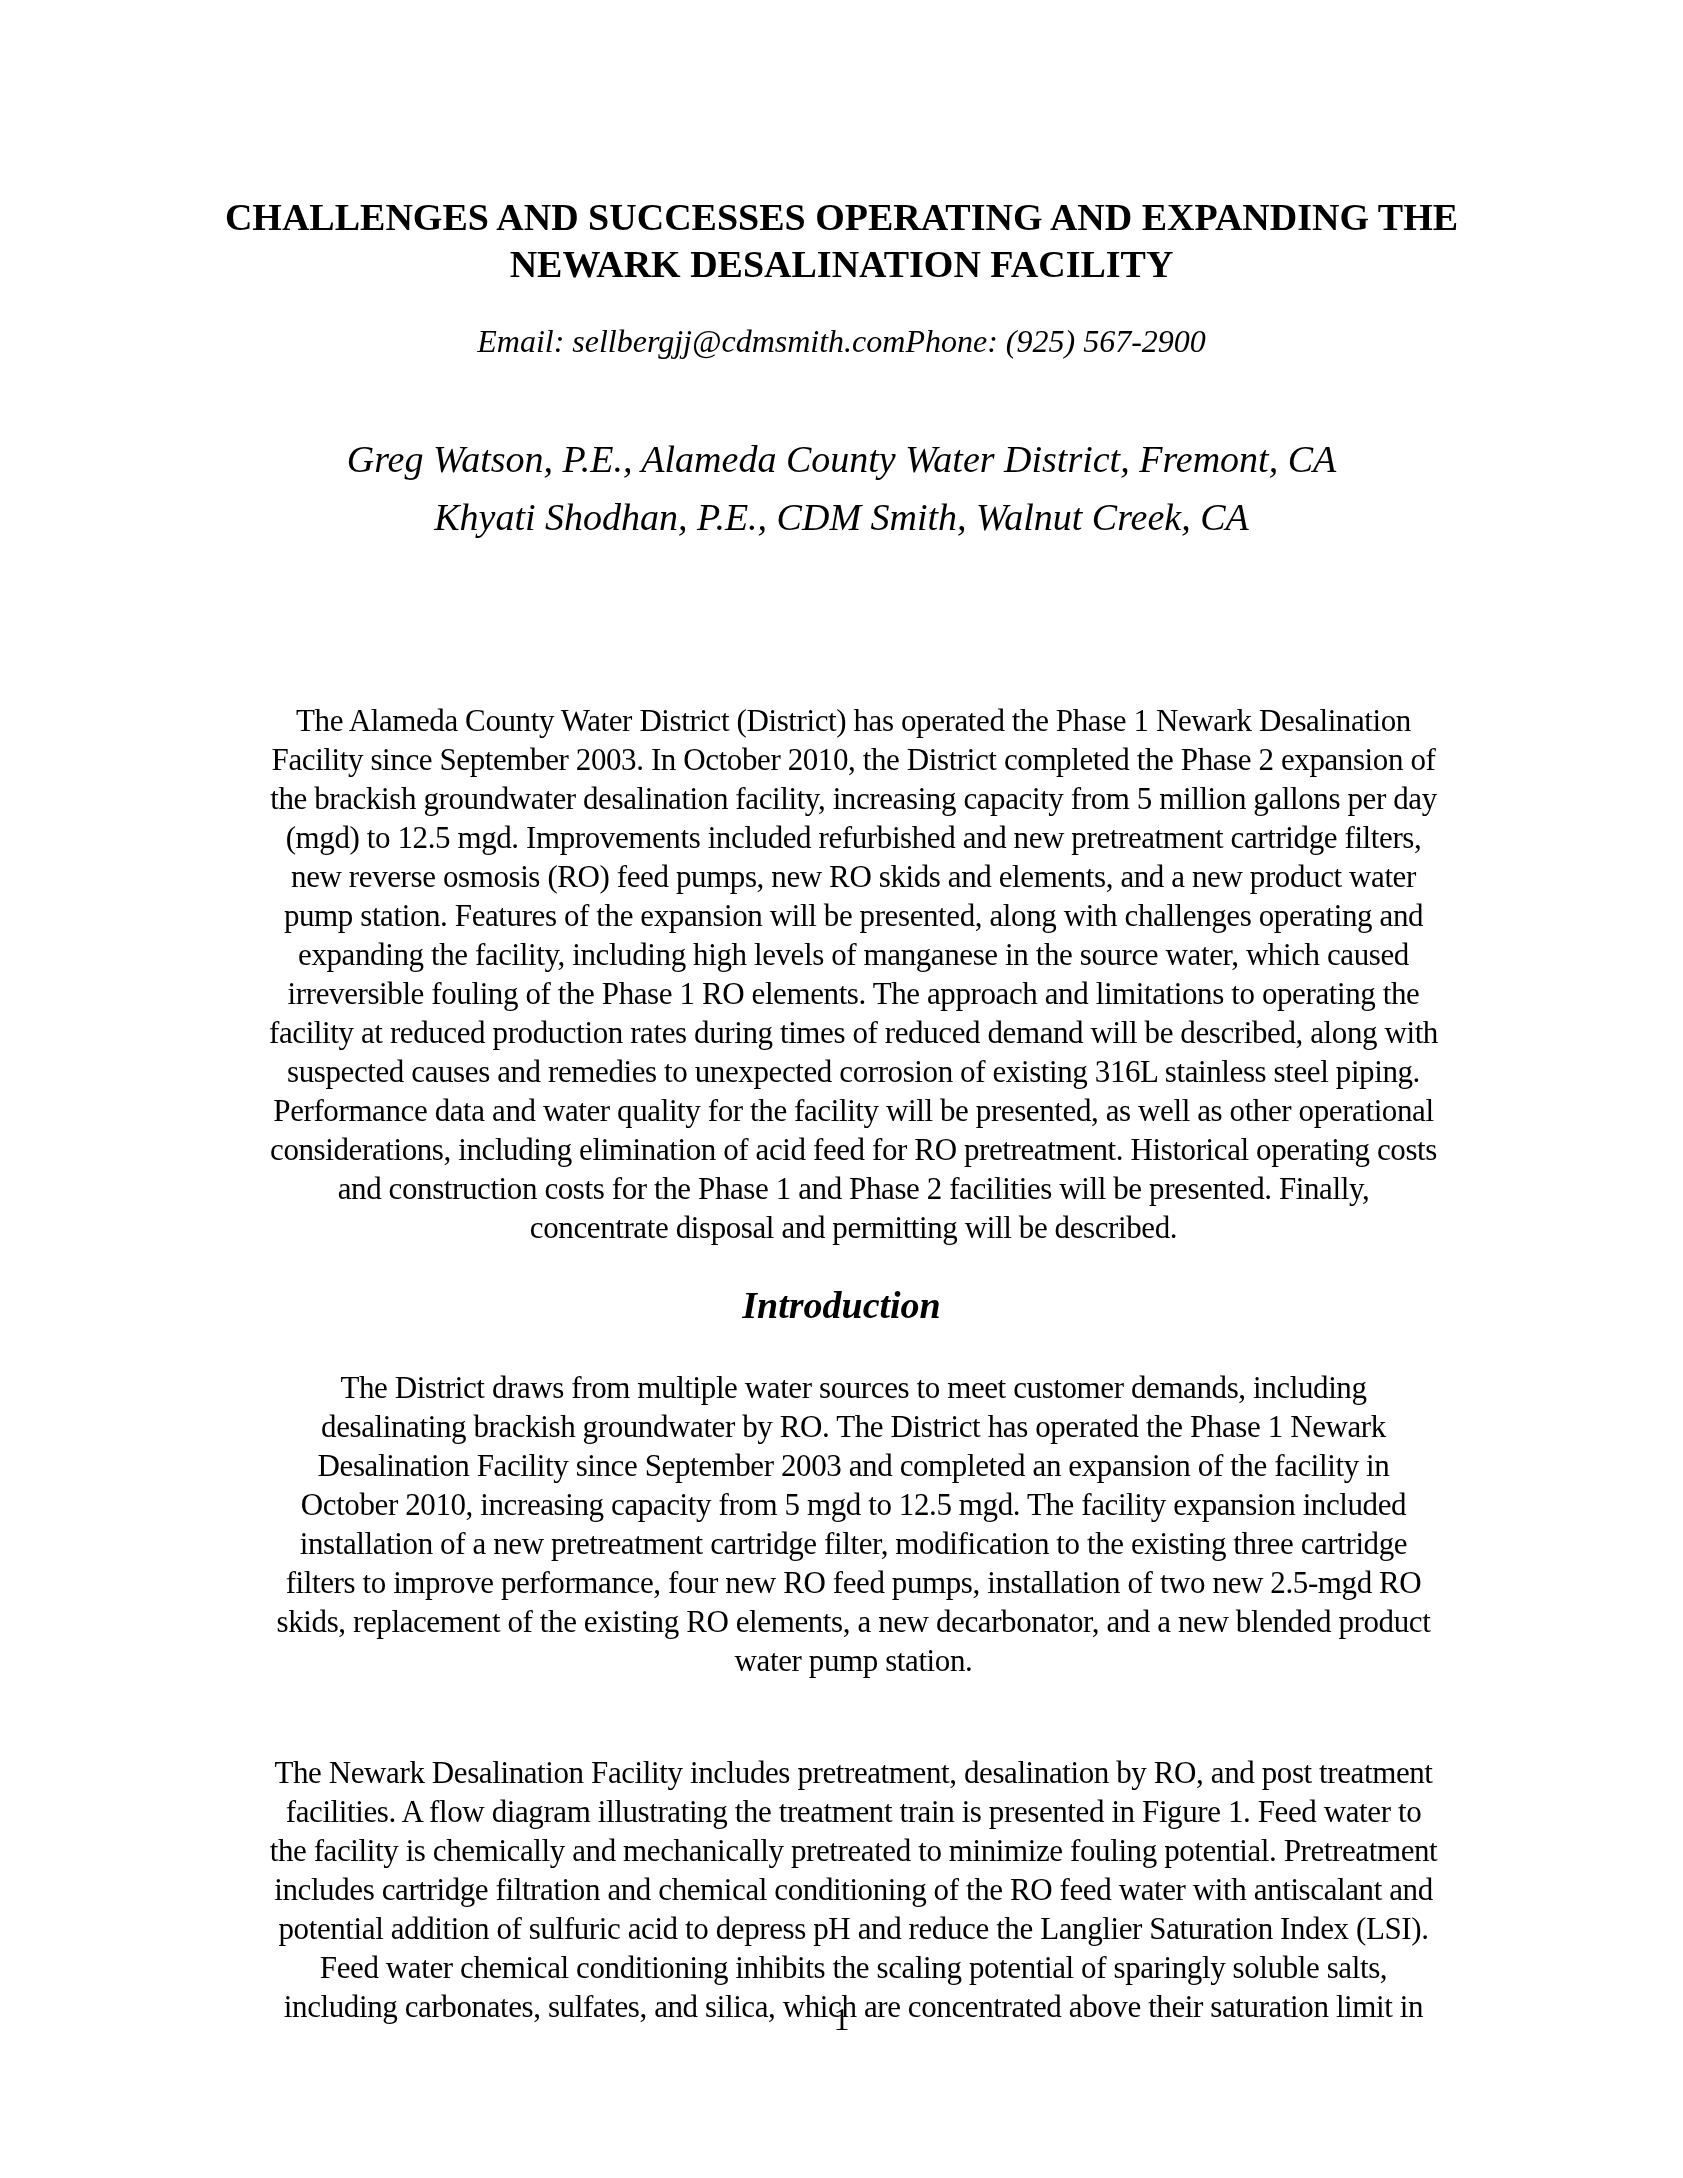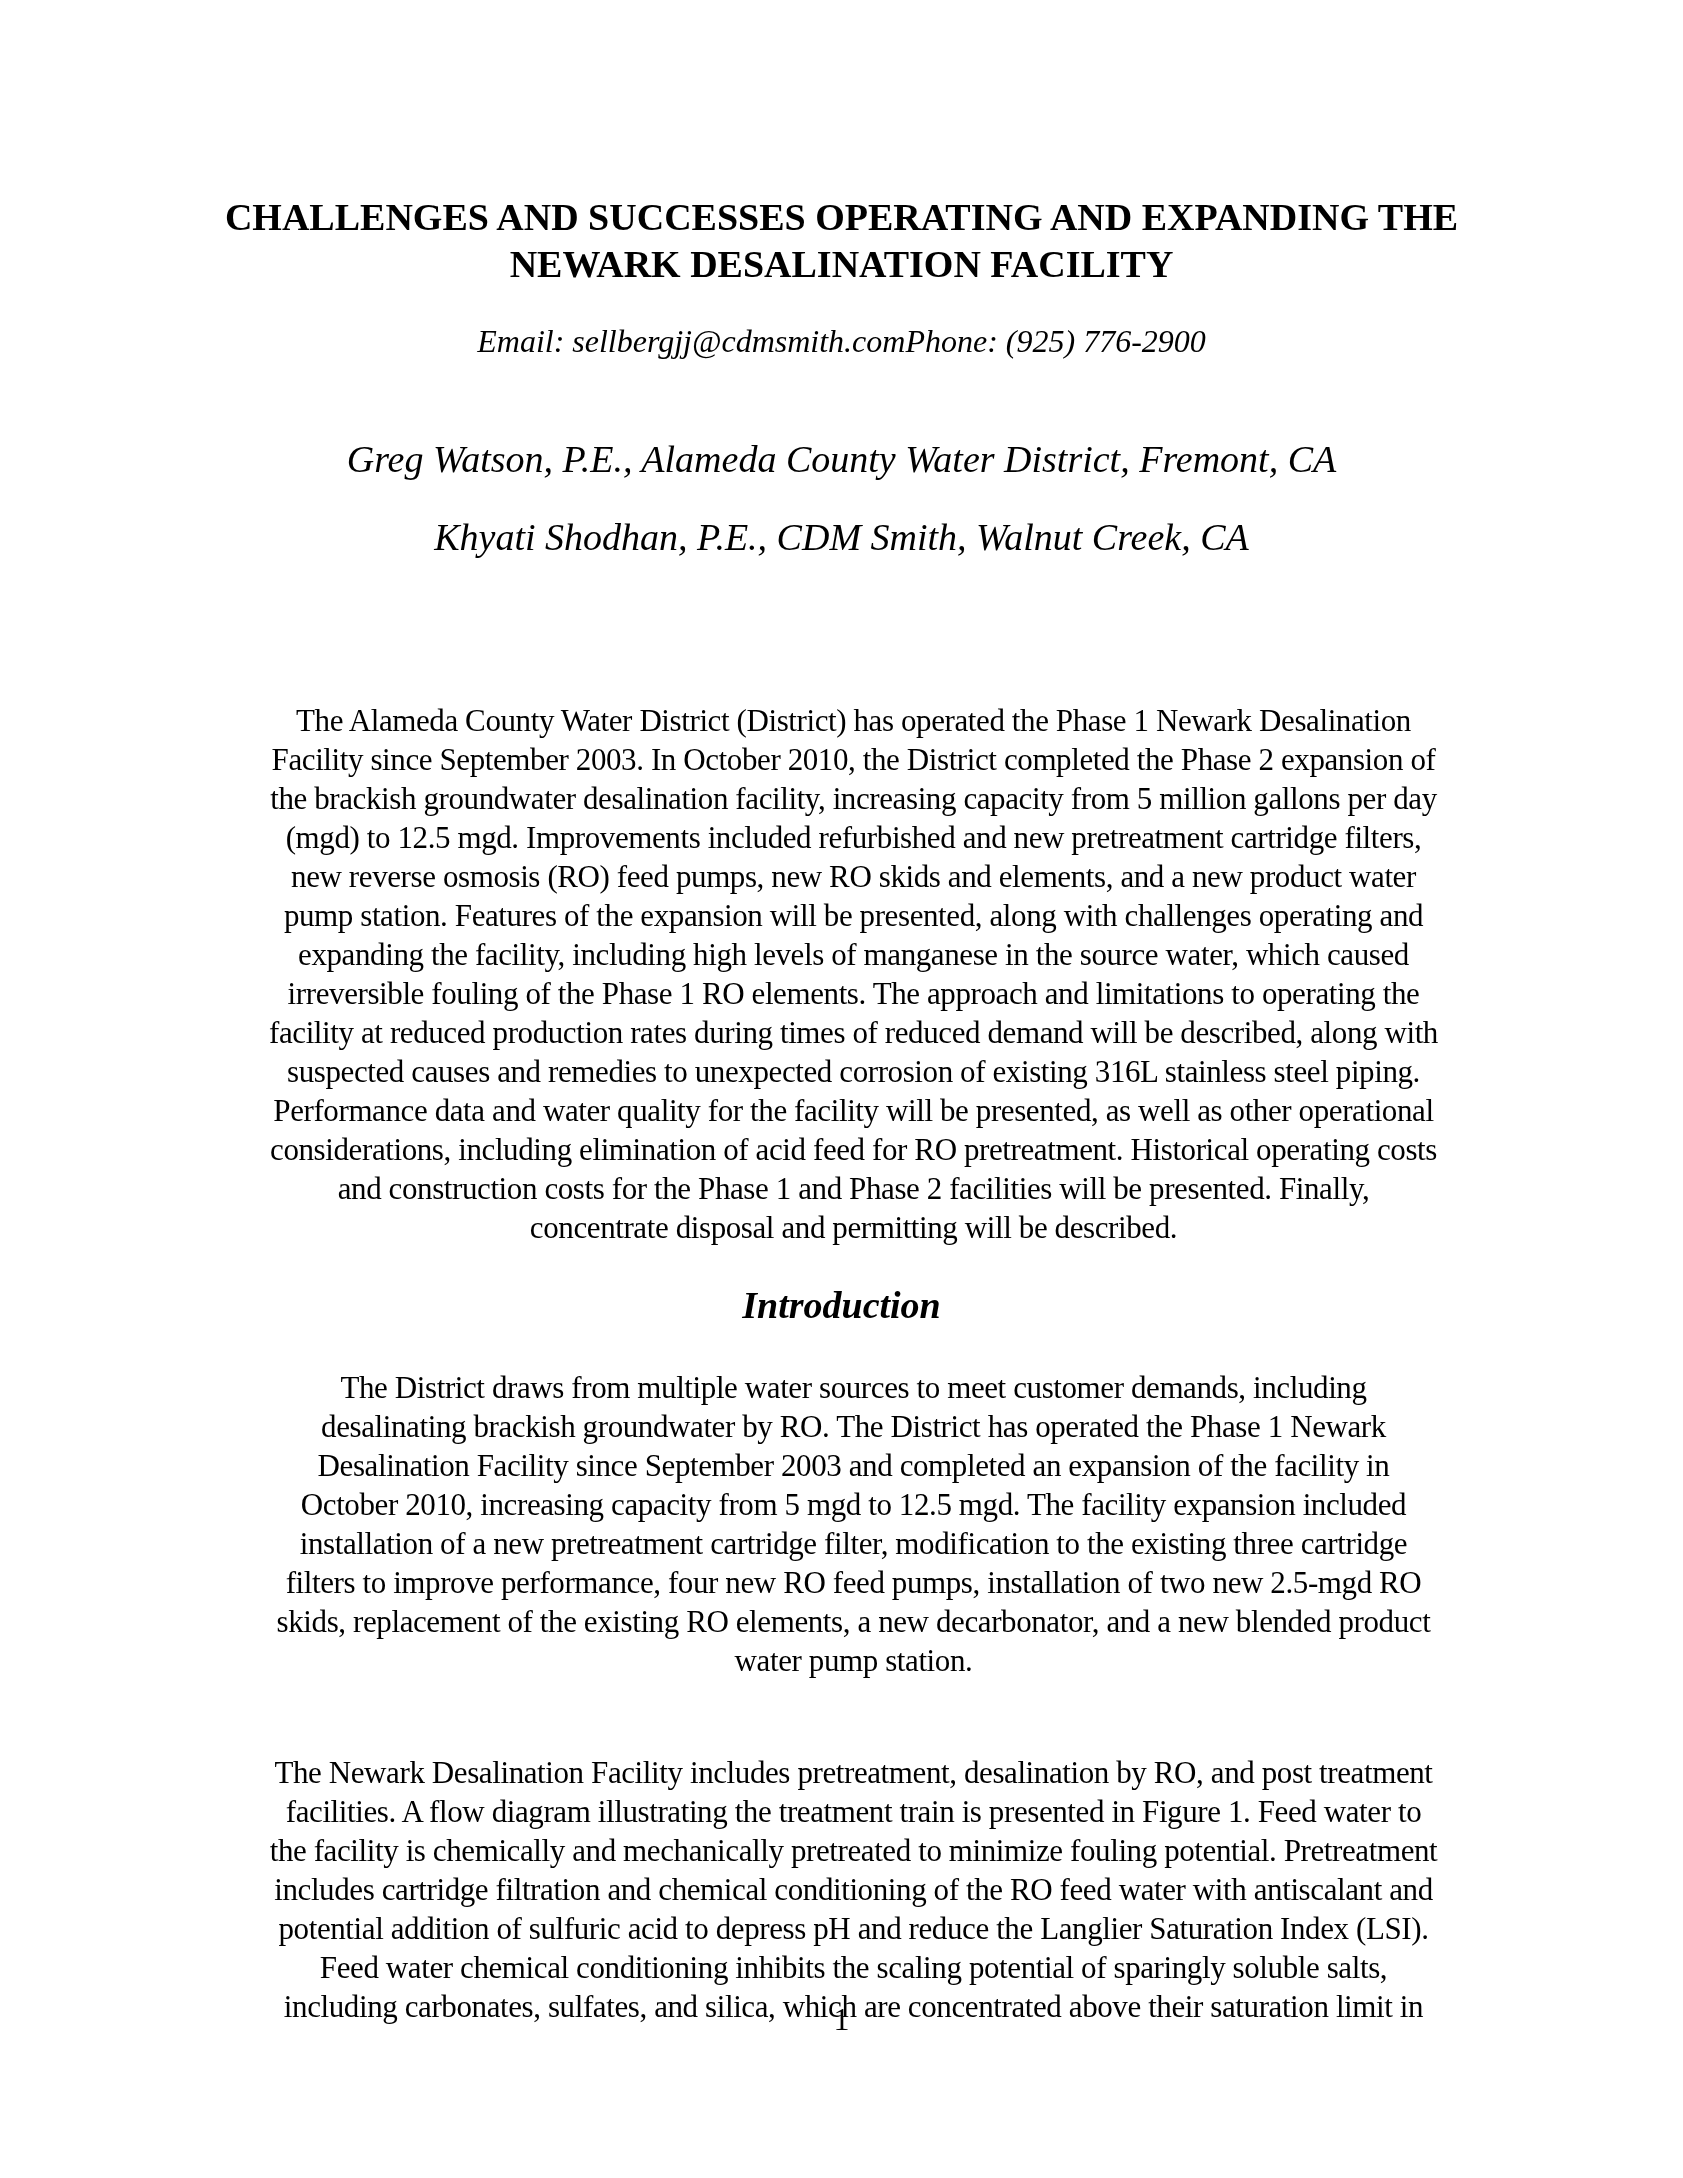--- a/index.html
+++ b/index.html
@@ -34,21 +34,21 @@
     display: flex;
     justify-content: center;
     white-space: pre;
   }
   .author-line {
     font-style: italic;
     font-size: 38px;
     line-height: 39px;
   }
   .author2 { top: 440px; }
-  .author3 { top: 518px; }
+  .author3 { top: 498px; }
 
   .section-heading {
     font-weight: bold;
     font-size: 38px;
     line-height: 47px;
   }
   .abstract-heading { top: 622px; }
   .introduction-heading { top: 1282px; font-style: italic; }
 
   .body-par {
@@ -74,21 +74,21 @@
 <body>
 
 <div class="page">
 
   <div class="abs centered doc-title">CHALLENGES AND SUCCESSES OPERATING AND EXPANDING THE
 NEWARK DESALINATION FACILITY</div>
 
   <div class="abs centered authors-block">
     <div class="contact-row">
       <span>Email: sellbergjj@cdmsmith.com</span>
-      <span>Phone: (925) 776-2900</span>
+      <span>Phone: (925) 567-2900</span>
     </div>
   </div>
 
   <div class="abs centered author-line author2">Greg Watson, P.E., Alameda County Water District, Fremont, CA</div>
 
   <div class="abs centered author-line author3">Khyati Shodhan, P.E., CDM Smith, Walnut Creek, CA</div>
 
 
   <div class="abs body-par abstract-par">The Alameda County Water District (District) has operated the Phase 1 Newark Desalination
 Facility since September 2003. In October 2010, the District completed the Phase 2 expansion of

